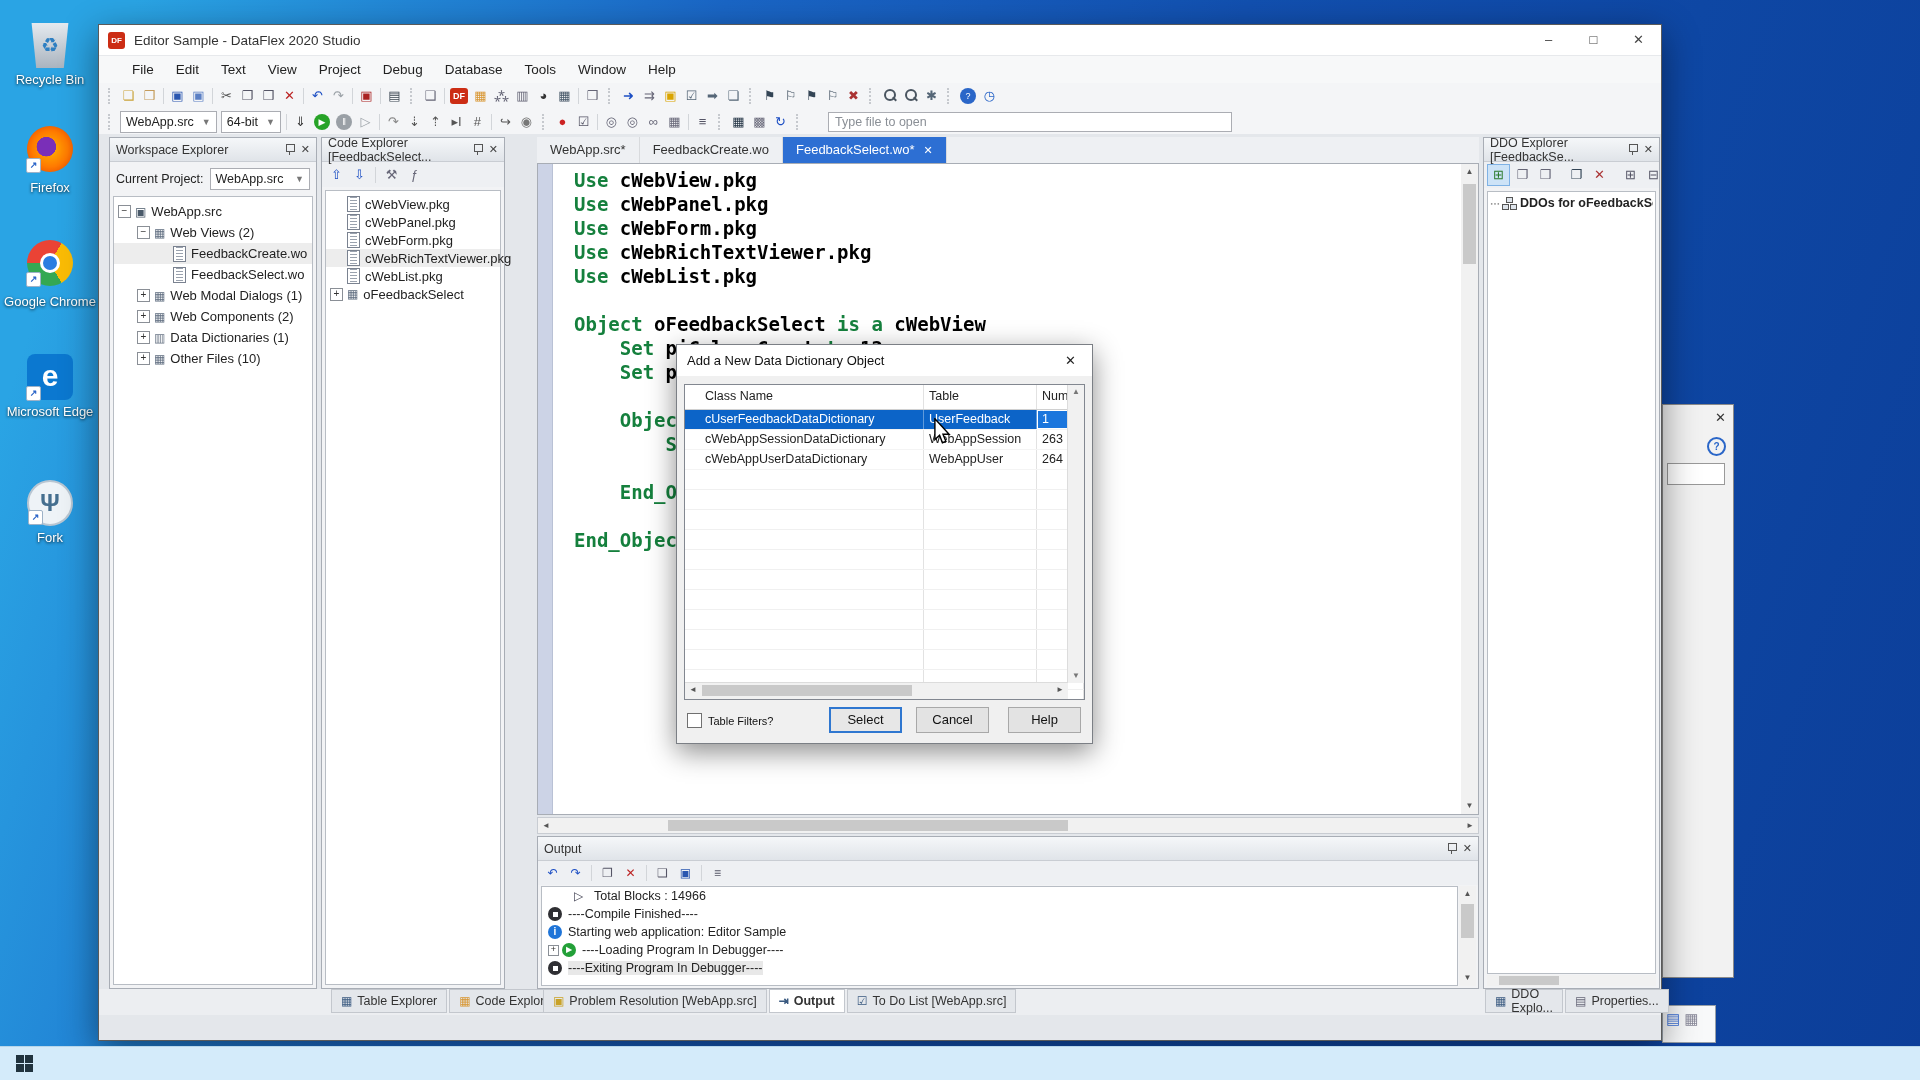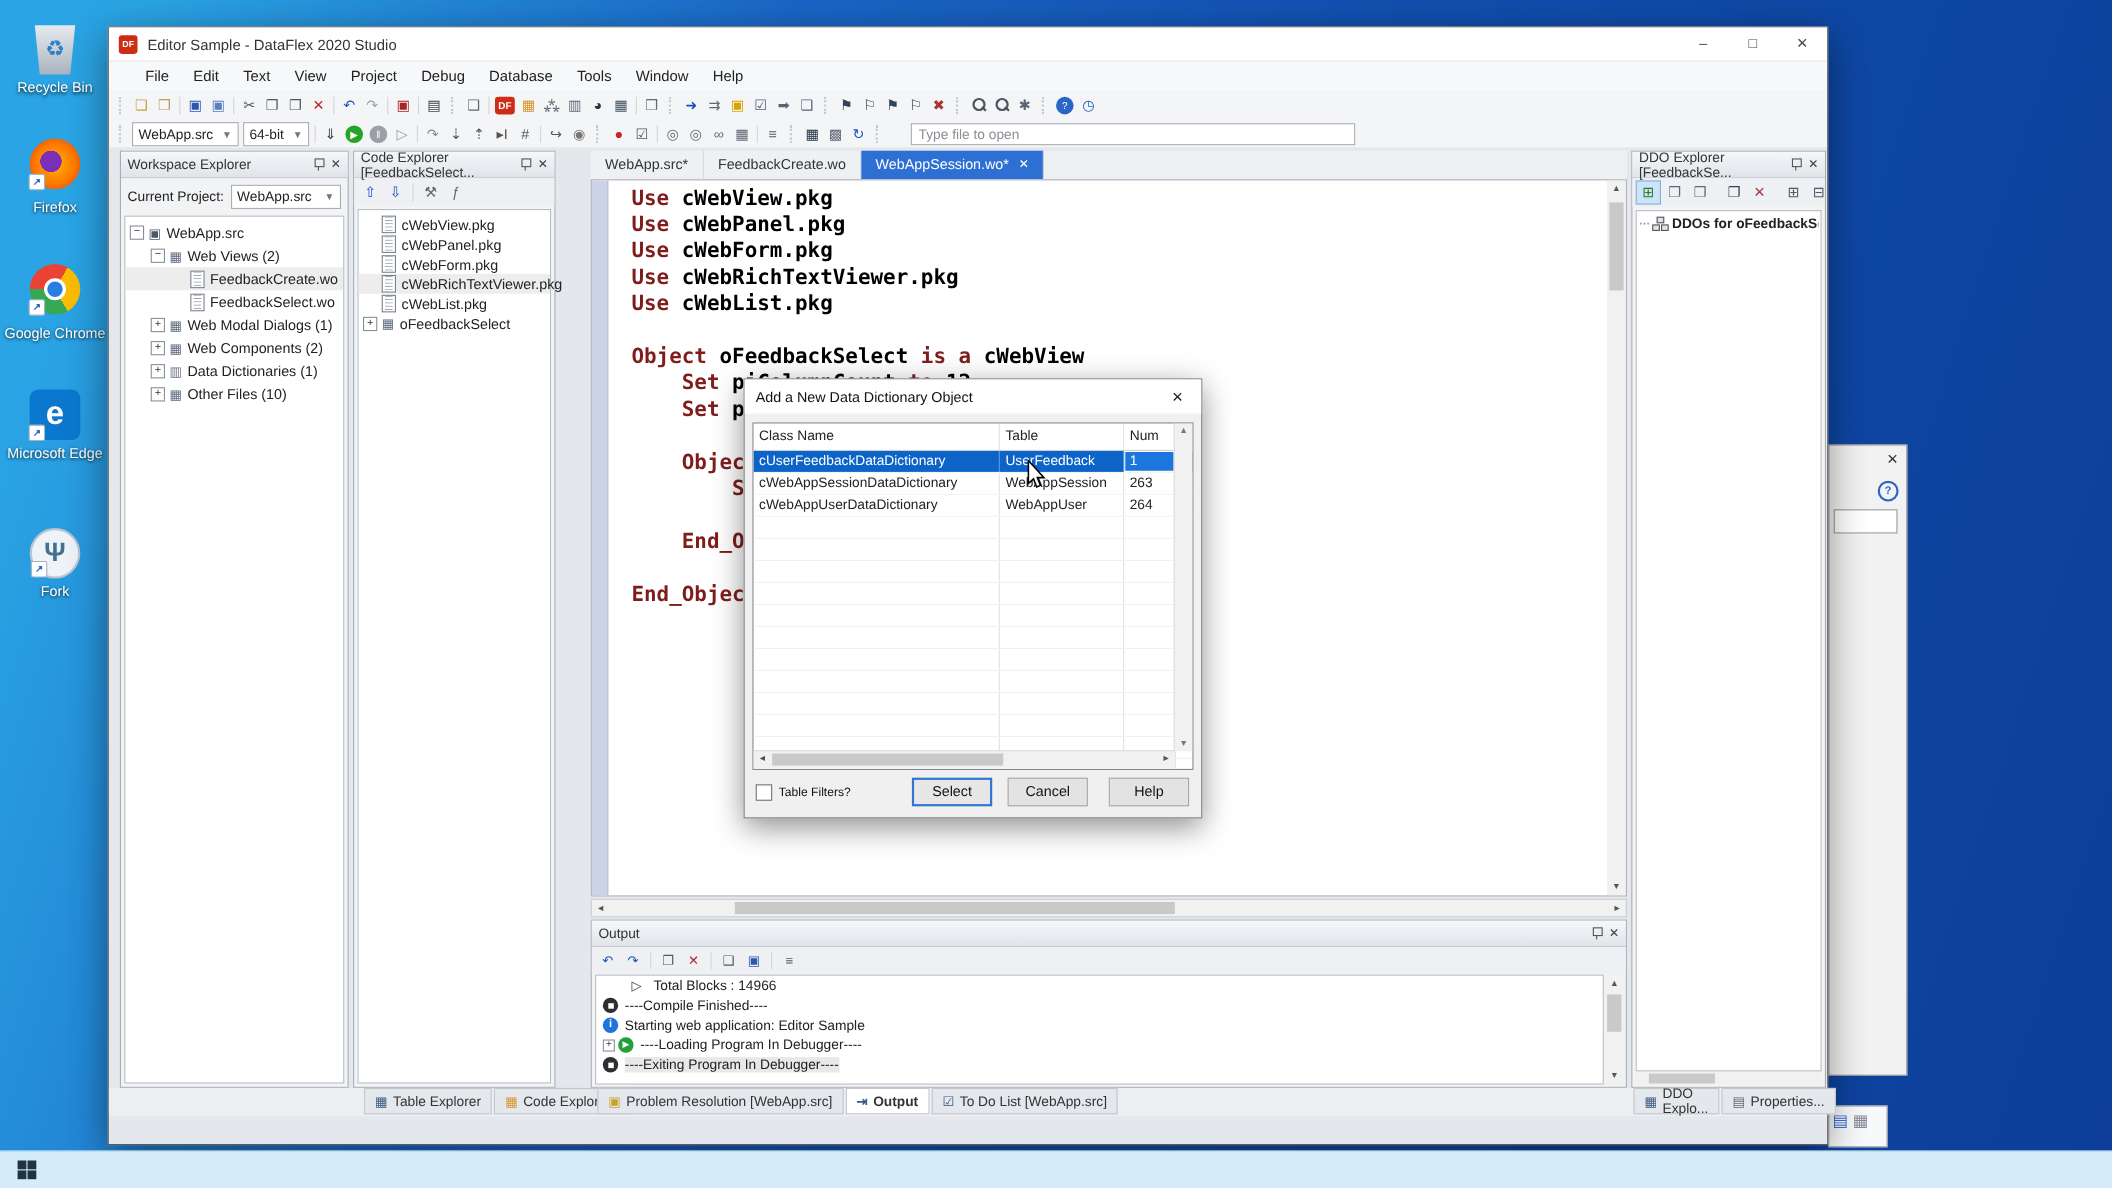--- a/index.html
+++ b/index.html
@@ -101,21 +101,21 @@
   #ed-tabs{position:absolute;left:438px;top:3px;width:942px;height:26px;background:#eef0f3;display:flex;}
   .etab{padding:0 13px;line-height:26px;font-size:13px;color:#333;border-right:1px solid #d8dadd;display:flex;align-items:center;}
   .etab.act{background:#2d6fd3;color:#fff;}
   .tabx{margin-left:9px;font-size:11px;}
   #ed-content{position:absolute;left:438px;top:29px;width:942px;height:652px;background:#fff;
     border:1px solid #a8adb5;box-sizing:border-box;overflow:hidden;}
   #gutter{position:absolute;left:0;top:0;width:14px;height:100%;background:#ccd3e6;border-right:1px solid #b9c1d5;}
   #code{position:absolute;left:36px;top:4px;font-family:"DejaVu Sans Mono",monospace;font-size:19px;
     font-weight:bold;white-space:pre;}
   .cl{height:24px;line-height:24px;}
-  .kw{color:#7f1d1d;} .pl{color:#000;}
+  .kw{color:#15803d;} .pl{color:#000;}
   .vscroll{position:absolute;right:0;top:0;width:17px;bottom:0;background:#f1f1f1;}
   .vscroll .arr{position:absolute;width:17px;height:16px;text-align:center;font-size:8px;color:#555;line-height:16px;}
   .vscroll .arr.dn{bottom:0;}
   .vscroll .thumb{position:absolute;left:2px;width:13px;background:#c9c9c9;}
   #ed-hscroll{position:absolute;left:438px;top:683px;width:942px;height:17px;background:#f1f1f1;border:1px solid #c8ccd2;box-sizing:border-box;}
   .hthumb{position:absolute;top:2px;height:11px;background:#c9c9c9;}
   .harr{position:absolute;top:0;width:16px;height:15px;font-size:8px;color:#555;text-align:center;line-height:15px;}
   
   #out-panel{left:438px;top:702px;width:942px;height:153px;background:#f2f3f5;}
   #out-tools{height:24px;display:flex;align-items:center;padding-left:4px;background:#eef0f3;gap:2px;}
@@ -161,21 +161,21 @@
   .nosym::after{content:"";position:absolute;left:-1px;top:5px;width:14px;height:2px;background:#fff;transform:rotate(-45deg);}
   .sb-flag{margin-right:24px;font-weight:bold;}
   .sb-flag.dim{color:rgba(255,255,255,.45);font-weight:normal;}
   .grip-dots{width:10px;height:10px;border-right:2px dotted #cfe2f5;border-bottom:2px dotted #cfe2f5;}
   
   #dialog{position:absolute;left:676px;top:344px;width:417px;height:400px;background:#f0f0f0;
     border:1px solid #7b7f85;box-shadow:0 8px 26px rgba(0,0,0,.45);z-index:40;box-sizing:border-box;}
   #dlg-title{height:31px;background:#fff;display:flex;align-items:center;padding:0 10px;font-size:13px;color:#111;}
   #dlg-close{margin-left:auto;font-size:13px;color:#222;padding:0 6px;}
   #dlg-table{position:absolute;left:7px;top:39px;width:401px;height:316px;background:#fff;border:1px solid #828790;box-sizing:border-box;overflow:hidden;}
-  .drow{display:flex;height:19px;}
+  .drow{display:flex;height:19px;justify-content:flex-end;}
   .drow.hdr{height:24px;border-bottom:1px solid #d0d0d0;}
   .dcell{font-size:12.5px;color:#222;padding:0 5px;line-height:19px;box-sizing:border-box;
     border-right:1px solid #e2e2e2;overflow:hidden;white-space:nowrap;}
   .hdr .dcell{line-height:23px;}
   .dcell.cn{width:224px;} .dcell.ct{width:113px;} .dcell.cu{width:47px;}
   .drow.empty{border-bottom:1px solid #f0f0f0;}
   .drow.datarow{border-bottom:1px solid #f4f4f4;}
   .drow.sel{background:#0c64c8;}
   .drow.sel .dcell{color:#fff;border-right:1px solid rgba(255,255,255,.35);}
   .drow.sel .dcell.fc{box-shadow:inset 0 0 0 1px #fff;background:#1b76dd;}
@@ -440,21 +440,21 @@
       </div>
 
       <div id="ed-tabs">
           <div class="etab">
             <span>WebApp.src*</span>
           </div>
           <div class="etab">
             <span>FeedbackCreate.wo</span>
           </div>
           <div class="etab act">
-            <span>WebAppSession.wo*</span>
+            <span>FeedbackSelect.wo*</span>
             <span class="tabx">✕</span>
           </div>
         </div>
       <div id="ed-content">
         <div id="gutter"></div>
         <div id="code"><div class="cl"><span class="kw">Use</span><span class="pl"> cWebView.pkg</span></div><div class="cl"><span class="kw">Use</span><span class="pl"> cWebPanel.pkg</span></div><div class="cl"><span class="kw">Use</span><span class="pl"> cWebForm.pkg</span></div><div class="cl"><span class="kw">Use</span><span class="pl"> cWebRichTextViewer.pkg</span></div><div class="cl"><span class="kw">Use</span><span class="pl"> cWebList.pkg</span></div><div class="cl">&nbsp;</div><div class="cl"><span class="kw">Object</span><span class="pl"> oFeedbackSelect </span><span class="kw">is</span><span class="pl"> </span><span class="kw">a</span><span class="pl"> cWebView</span></div><div class="cl"><span class="pl">    </span><span class="kw">Set</span><span class="pl"> piColumnCount </span><span class="kw">to</span><span class="pl"> 12</span></div><div class="cl"><span class="pl">    </span><span class="kw">Set</span><span class="pl"> p</span></div><div class="cl">&nbsp;</div><div class="cl"><span class="pl">    </span><span class="kw">Object</span></div><div class="cl"><span class="pl">        </span><span class="kw">S</span></div><div class="cl">&nbsp;</div><div class="cl"><span class="pl">    </span><span class="kw">End_O</span></div><div class="cl">&nbsp;</div><div class="cl"><span class="kw">End_Objec</span></div></div>
         <div class="vscroll">
           <span class="arr">▲</span>
           <span class="arr dn">▼</span>
           <span class="thumb" style="top:20px;height:80px;"></span>

